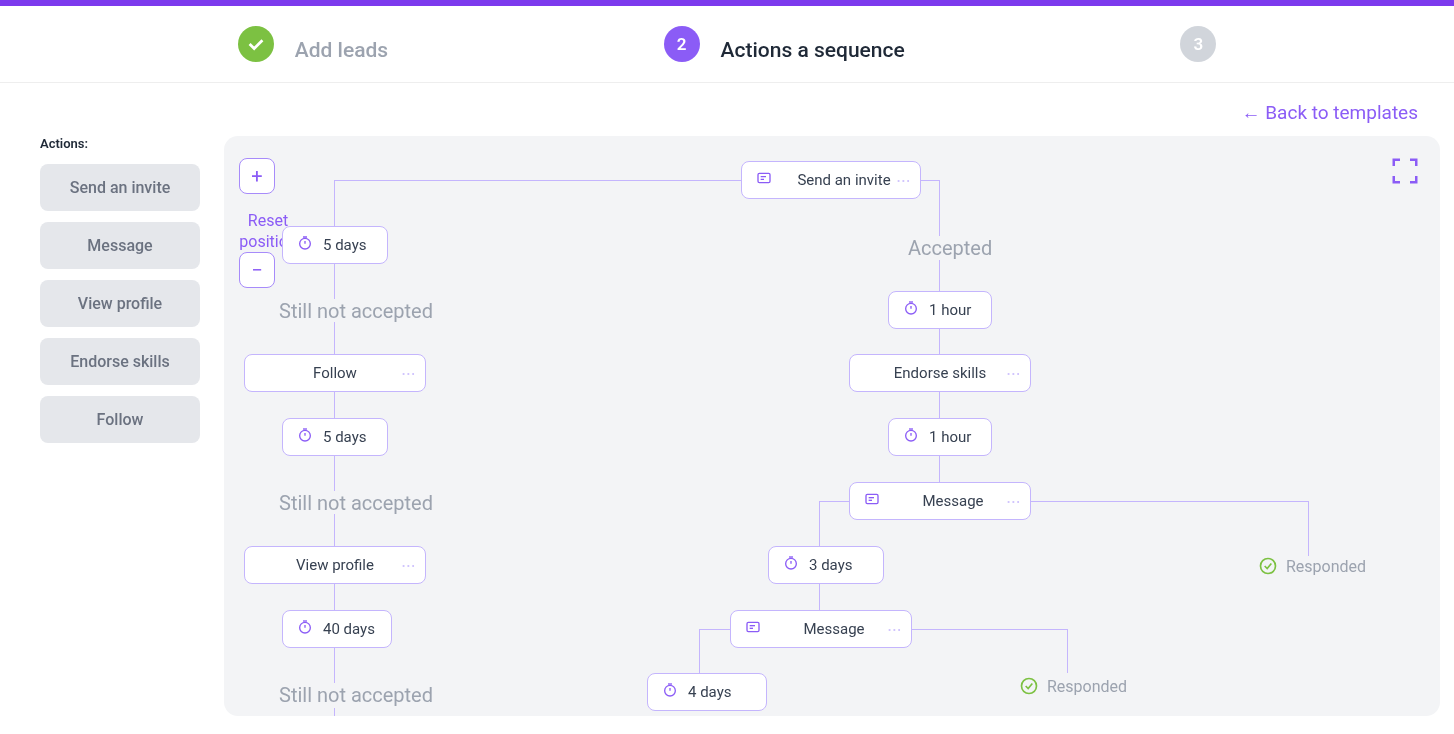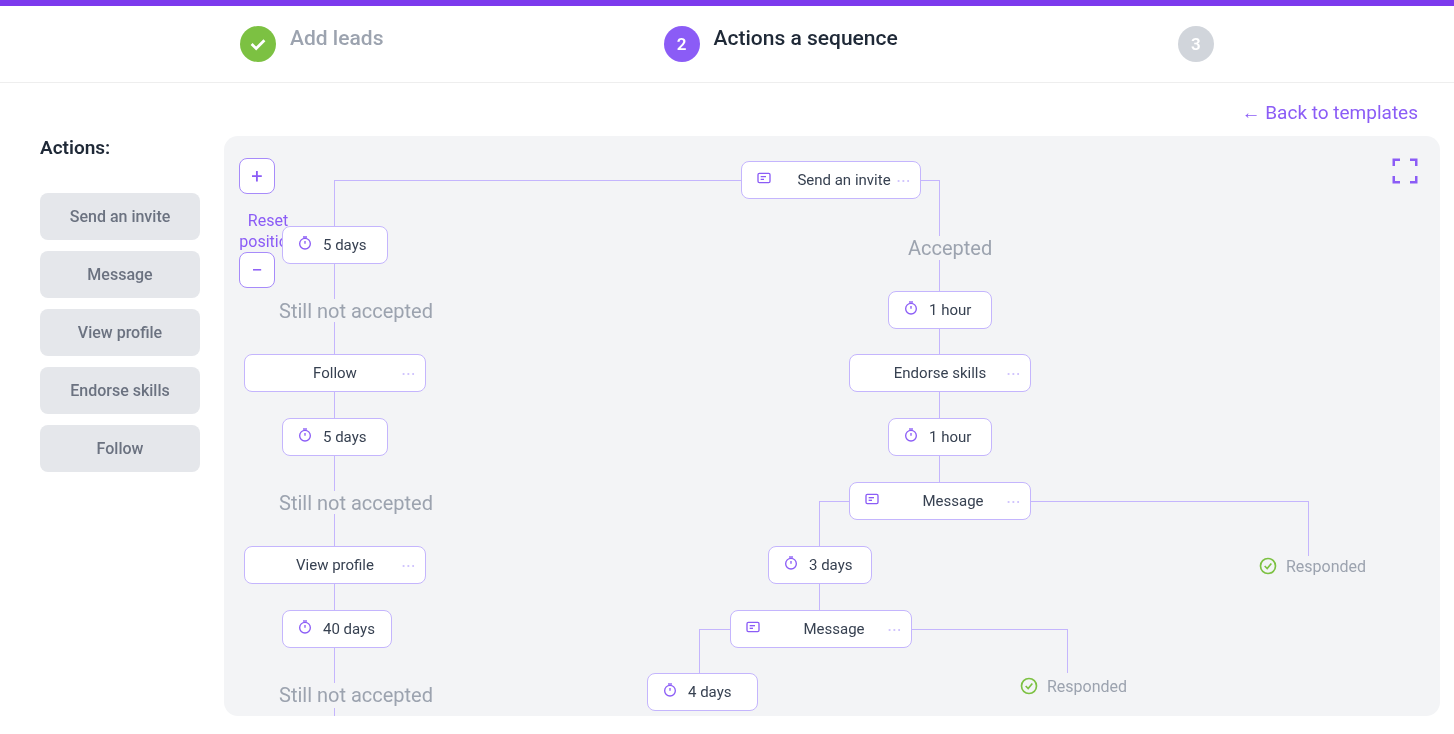--- a/index.html
+++ b/index.html
@@ -1,31 +1,31 @@
 <!DOCTYPE html>
 <html><head>
 <meta charset="utf-8">
 <style>
 *{box-sizing:border-box;margin:0;padding:0;font-family:-apple-system,BlinkMacSystemFont,'Segoe UI',Roboto,sans-serif}
 body{background:#fff;width:1454px;height:734px;overflow:hidden;position:relative}
 .topbar{height:6px;background:#7c3aed;width:100%}
 .stepper{display:flex;align-items:center;justify-content:space-around;padding:20px 100px;border-bottom:1px solid #eee}
-.step{display:flex;align-items:flex-start;gap:14px}
+.step{display:flex;align-items:flex-end;gap:21px}
 .step-circle{width:36px;height:36px;border-radius:50%;display:flex;align-items:center;justify-content:center;color:#fff;font-weight:600;font-size:17px}
 .step-circle.done{background:#7cc142}
 .step-circle.active{background:#8b5cf6}
 .step-circle.pending{background:#d1d5db}
 .step-label{font-size:21px;font-weight:500}
 .step-label.done,.step-label.pending{color:#9ca3af}
 .step-label.active{color:#1f2937}
 .back-row{display:flex;justify-content:flex-end;padding:18px 36px 12px 0}
 .back-link{color:#8b5cf6;font-size:19px;text-decoration:none;cursor:pointer}
 .layout{display:flex;padding:0 14px 0 40px;gap:24px}
 .sidebar{width:160px;flex-shrink:0}
-.actions-title{font-size:19px;font-weight:600;color:#1f2937;margin-bottom:34px}
+.actions-title{font-size:13px;font-weight:600;color:#1f2937;margin-bottom:13px}
 .action-btn{display:block;width:100%;background:#e5e7eb;border:none;border-radius:8px;padding:14px 10px;margin-bottom:11px;color:#6b7280;font-size:16px;font-weight:500;cursor:grab;text-align:center}
 .canvas-wrap{flex:1;background:#f3f4f6;border-radius:14px;position:relative;height:580px;overflow:hidden}
 .zoom-ctrl{position:absolute;left:15px;top:22px;z-index:5}
 .zoom-btn{width:36px;height:36px;border:1px solid #a78bfa;background:#fff;color:#8b5cf6;font-size:20px;font-weight:400;border-radius:8px;cursor:pointer;display:flex;align-items:center;justify-content:center;margin-bottom:58px}
 .reset-pos{position:absolute;left:8px;top:75px;color:#8b5cf6;font-size:16px;text-align:center;width:72px;line-height:1.3;cursor:pointer}
 .fullscreen{position:absolute;right:20px;top:20px;width:30px;height:30px;cursor:pointer;color:#8b5cf6}
 .canvas{position:absolute;inset:0}
 .node{position:absolute;background:#fff;border:1px solid #c4b5fd;border-radius:8px;display:flex;align-items:center;padding:0 14px;font-size:15px;color:#374151;height:38px}
 .node.big{height:38px;justify-content:center}
 .node .icon{margin-right:10px;color:#8b5cf6;flex-shrink:0}
@@ -178,21 +178,21 @@
       <div class="conn v" style="left:595px;top:365px;height:45px"></div>
       <div class="conn h" style="left:807px;top:365px;width:277px"></div>
       <div class="conn v" style="left:1084px;top:365px;height:55px"></div>
 
       <div class="node big" style="left:20px;top:410px;width:182px;justify-content:center">
         <span style="flex:1;text-align:center">View profile</span>
         <span class="menu">⋮</span>
       </div>
       <div class="conn v" style="left:110px;top:448px;height:26px"></div>
 
-      <div class="node" style="left:544px;top:410px;width:104px">
+      <div class="node" style="left:544px;top:410px;width:116px">
         <span class="icon"><svg width="16" height="16" viewBox="0 0 24 24" fill="none" stroke="currentColor" stroke-width="2">
               <circle cx="12" cy="13" r="8"></circle>
               <line x1="12" y1="9" x2="12" y2="13"></line>
               <line x1="9" y1="3" x2="15" y2="3"></line>
             </svg></span>
         <span>3 days</span>
       </div>
       <div class="conn v" style="left:595px;top:448px;height:26px"></div>
 
       <div class="resp" style="left:1034px;top:420px">
@@ -223,21 +223,21 @@
         <span class="menu">⋮</span>
       </div>
       <div class="conn h" style="left:475px;top:493px;width:31px"></div>
       <div class="conn v" style="left:475px;top:493px;height:44px"></div>
       <div class="conn h" style="left:688px;top:493px;width:155px"></div>
       <div class="conn v" style="left:843px;top:493px;height:44px"></div>
 
       <div class="status-txt" style="left:55px;top:547px">Still not accepted</div>
       <div class="conn v" style="left:110px;top:572px;height:40px"></div>
 
-      <div class="node" style="left:423px;top:537px;width:111px">
+      <div class="node" style="left:423px;top:537px;width:120px">
         <span class="icon"><svg width="16" height="16" viewBox="0 0 24 24" fill="none" stroke="currentColor" stroke-width="2">
               <circle cx="12" cy="13" r="8"></circle>
               <line x1="12" y1="9" x2="12" y2="13"></line>
               <line x1="9" y1="3" x2="15" y2="3"></line>
             </svg></span>
         <span>4 days</span>
       </div>
 
       <div class="resp" style="left:795px;top:540px">
         <svg width="20" height="20" viewBox="0 0 24 24" fill="none" stroke="currentColor" stroke-width="2">

